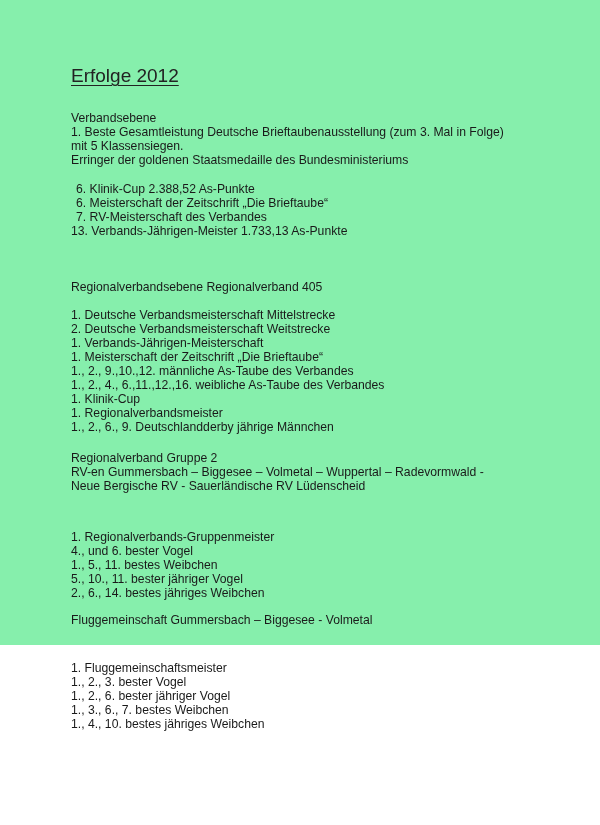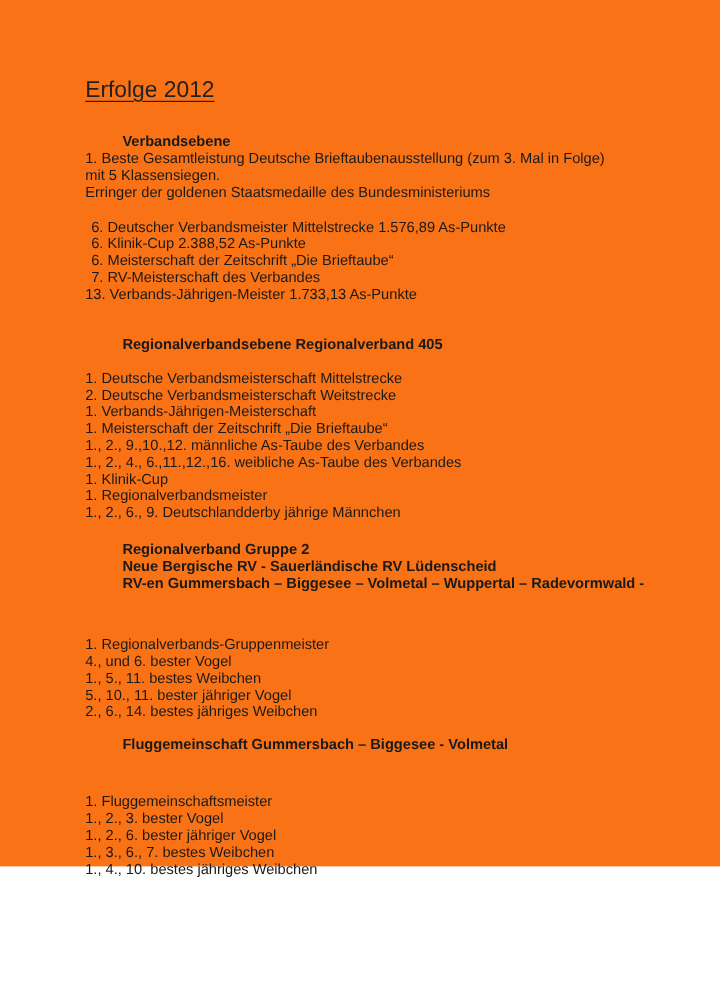--- a/index.html
+++ b/index.html
@@ -1,40 +1,39 @@
 <!DOCTYPE html>
 <html><head>
 <meta charset="utf-8">
 <style>
   html, body { margin: 0; padding: 0; background: #ffffff; }
   body { width: 600px; height: 825px; position: relative; overflow: hidden;
          font-family: "Liberation Sans", sans-serif; color: #1a1a1a; }
-  .page { position: absolute; left: 0; top: 0; width: 600px; height: 722px; background: #f97316; }
+  .page { position: absolute; left: 0; top: 0; width: 600px; height: 645px; background: #86efac; }
   .title { position: absolute; left: 71px; top: 65px; font-size: 19px; text-decoration: underline;
            text-underline-offset: 3px; text-decoration-thickness: 1px; color: #222; }
   .block { position: absolute; left: 71px; font-size: 12.2px; line-height: 14px; }
   .line { white-space: nowrap; height: 14px; }
-  .bold { font-weight: bold; margin-left: 31px; }
+  .bold { font-weight: normal; }
   .ind { padding-left: 5px; }
 </style>
 </head>
 <body>
 
 <div class="page">
 
   <div class="title">Erfolge 2012</div>
 
   <div class="block" style="top:111px;">
     <div class="line bold">Verbandsebene</div>
     <div class="line">1. Beste Gesamtleistung Deutsche Brieftaubenausstellung (zum 3. Mal in Folge)</div>
     <div class="line">mit 5 Klassensiegen.</div>
     <div class="line">Erringer der goldenen Staatsmedaille des Bundesministeriums</div>
   </div>
   <div class="block" style="top:182px;">
-    <div class="line ind">6. Deutscher Verbandsmeister Mittelstrecke 1.576,89 As-Punkte</div>
     <div class="line ind">6. Klinik-Cup 2.388,52 As-Punkte</div>
     <div class="line ind">6. Meisterschaft der  Zeitschrift „Die Brieftaube“</div>
     <div class="line ind">7. RV-Meisterschaft des Verbandes</div>
     <div class="line">13. Verbands-Jährigen-Meister 1.733,13 As-Punkte</div>
   </div>
 
   <div class="block" style="top:280px;">
     <div class="line bold">Regionalverbandsebene Regionalverband 405</div>
   </div>
   <div class="block" style="top:308px;">
@@ -44,22 +43,22 @@
     <div class="line">1. Meisterschaft der Zeitschrift „Die Brieftaube“</div>
     <div class="line">1., 2., 9.,10.,12. männliche As-Taube des Verbandes</div>
     <div class="line">1., 2., 4., 6.,11.,12.,16. weibliche As-Taube des Verbandes</div>
     <div class="line">1. Klinik-Cup</div>
     <div class="line">1. Regionalverbandsmeister</div>
     <div class="line">1., 2., 6., 9. Deutschlandderby jährige Männchen</div>
   </div>
 
   <div class="block" style="top:451px;">
     <div class="line bold">Regionalverband Gruppe 2</div>
+    <div class="line bold">RV-en Gummersbach – Biggesee – Volmetal – Wuppertal – Radevormwald -</div>
     <div class="line bold">Neue Bergische RV - Sauerländische RV Lüdenscheid</div>
-    <div class="line bold">RV-en Gummersbach – Biggesee – Volmetal – Wuppertal – Radevormwald -</div>
   </div>
   <div class="block" style="top:530px;">
     <div class="line">1. Regionalverbands-Gruppenmeister</div>
     <div class="line">4., und 6. bester Vogel</div>
     <div class="line">1., 5., 11. bestes Weibchen</div>
     <div class="line">5., 10., 11. bester jähriger Vogel</div>
     <div class="line">2., 6., 14. bestes jähriges Weibchen</div>
   </div>
 
   <div class="block" style="top:613px;">

